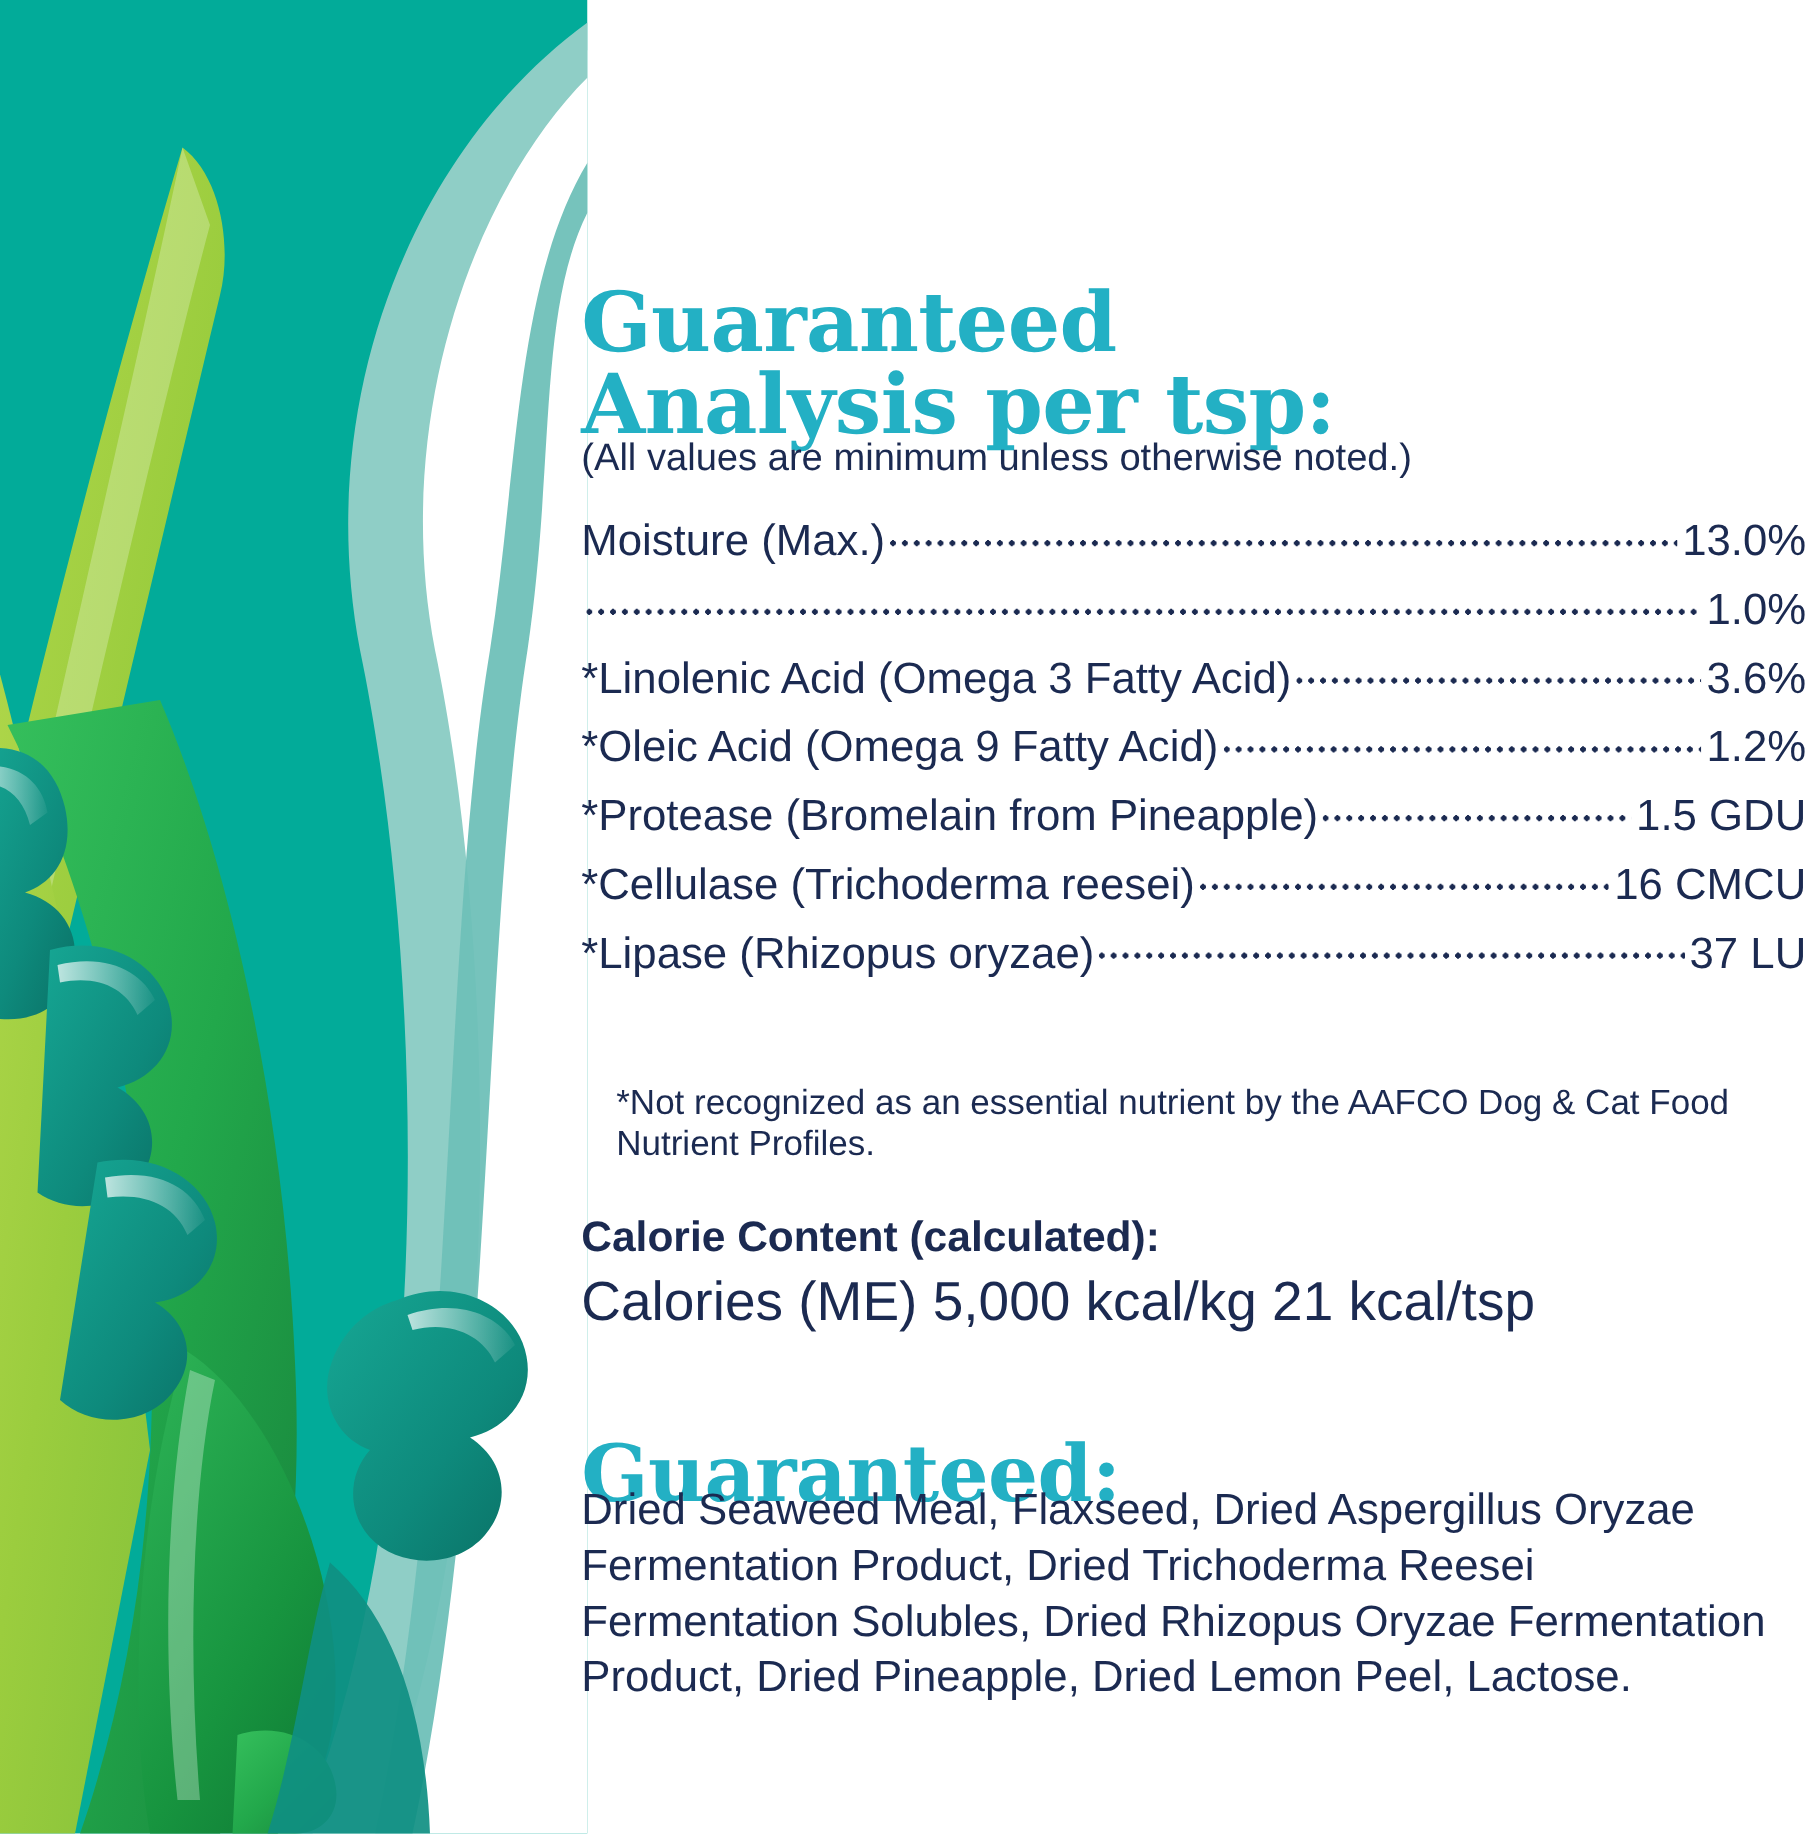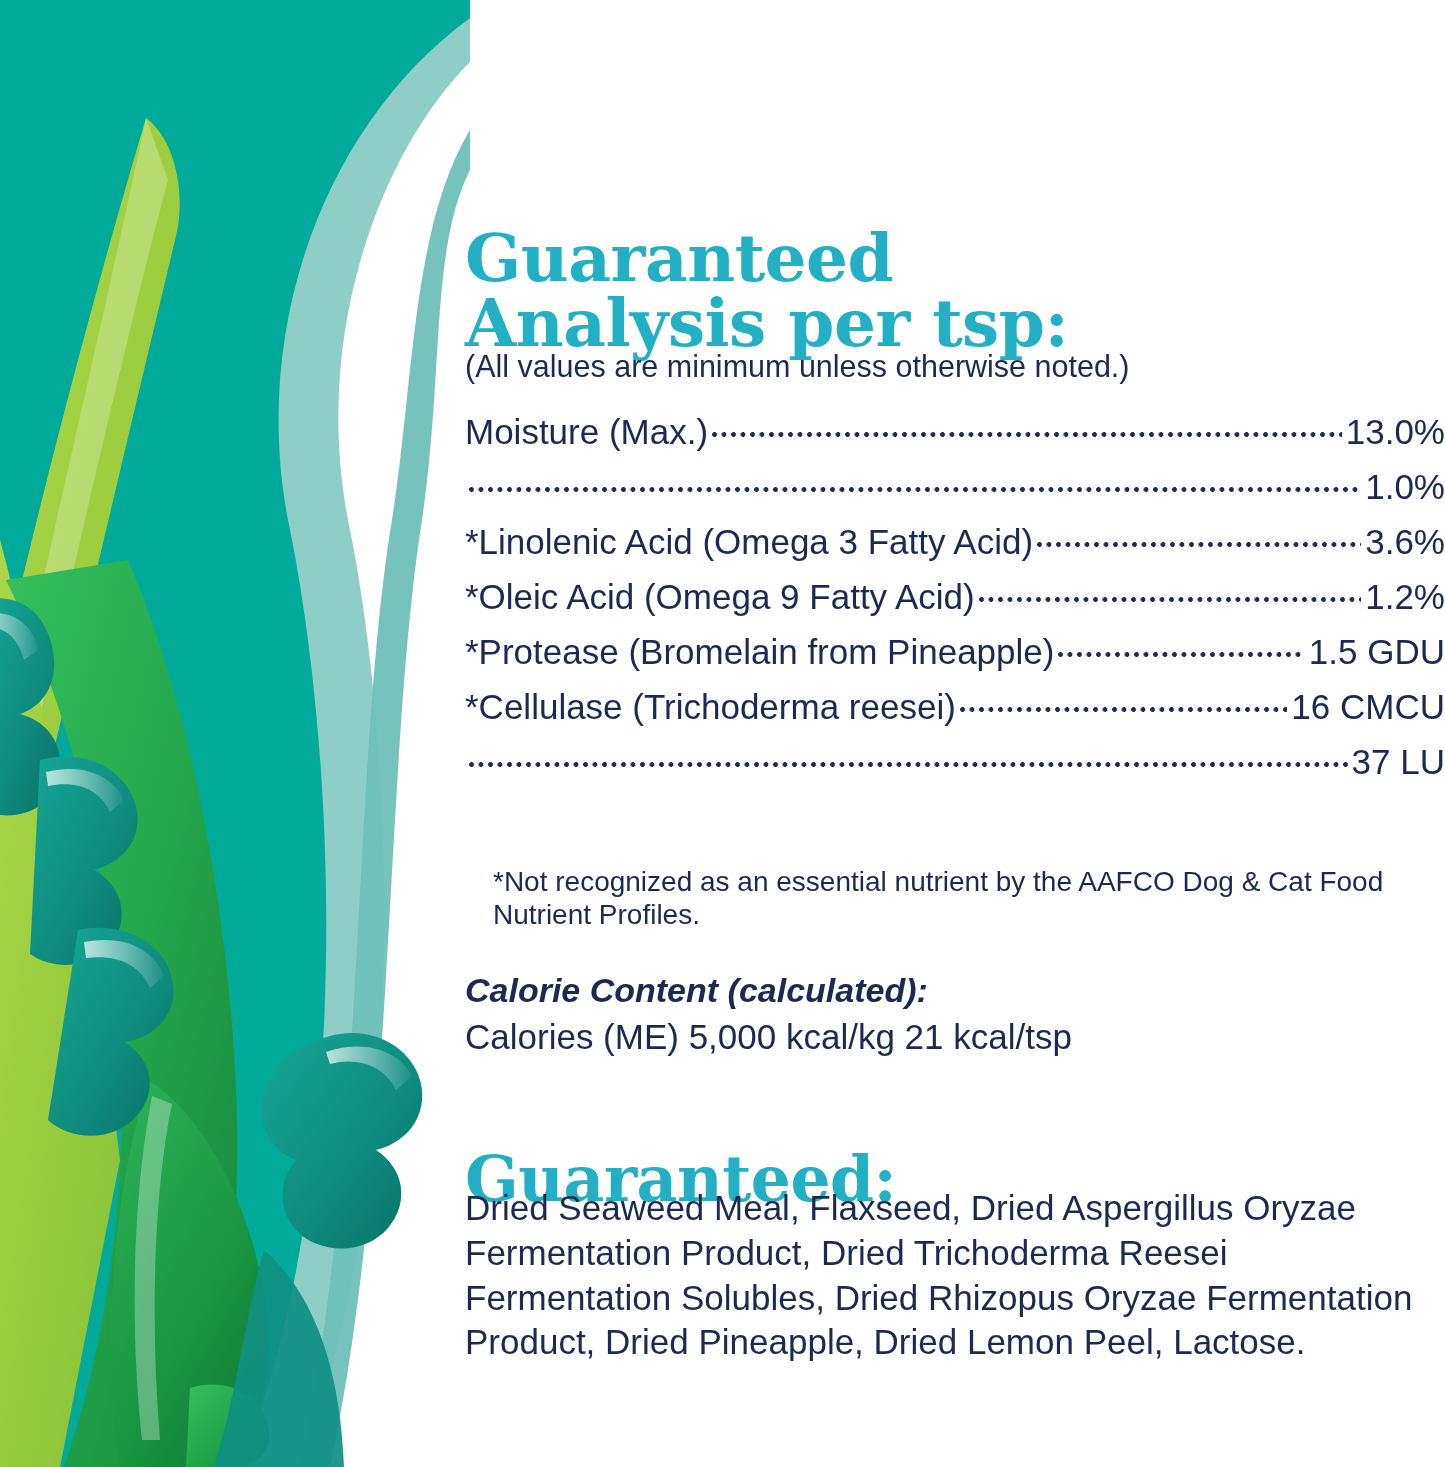--- a/index.html
+++ b/index.html
@@ -112,27 +112,26 @@
   }
 
   #calorie-heading {
     position: absolute;
     left: 2px;
     top: 971px;
     font-size: 34px;
     font-weight: bold;
     color: #1b2a51;
     white-space: nowrap;
-    font-style: italic;
   }
   #calorie-value {
     position: absolute;
     left: 2px;
     top: 1017px;
-    font-size: 35px;
+    font-size: 44px;
     color: #1b2a51;
     white-space: nowrap;
   }
 
   #ing-title {
     position: absolute;
     left: 2px;
     top: 1097px;
     font-size: 63px;
     color: #23b0c4;
@@ -291,20 +290,21 @@
         <span class="nr-value">1.5 GDU</span>
       </div>
 
       <div class="nutrient-row">
         <span class="nr-label">*Cellulase (Trichoderma reesei)</span>
         <span class="nr-leader"></span>
         <span class="nr-value">16 CMCU</span>
       </div>
 
       <div class="nutrient-row">
+        <span class="nr-label">*Lipase (Rhizopus oryzae)</span>
         <span class="nr-leader"></span>
         <span class="nr-value">37 LU</span>
       </div>
 
     </div>
 
     <div id="footnote">*Not recognized as an essential nutrient by the AAFCO Dog &amp; Cat Food Nutrient Profiles.</div>
 
     <div id="calorie-heading">Calorie Content (calculated):</div>
     <div id="calorie-value">Calories (ME) 5,000 kcal/kg 21 kcal/tsp</div>

